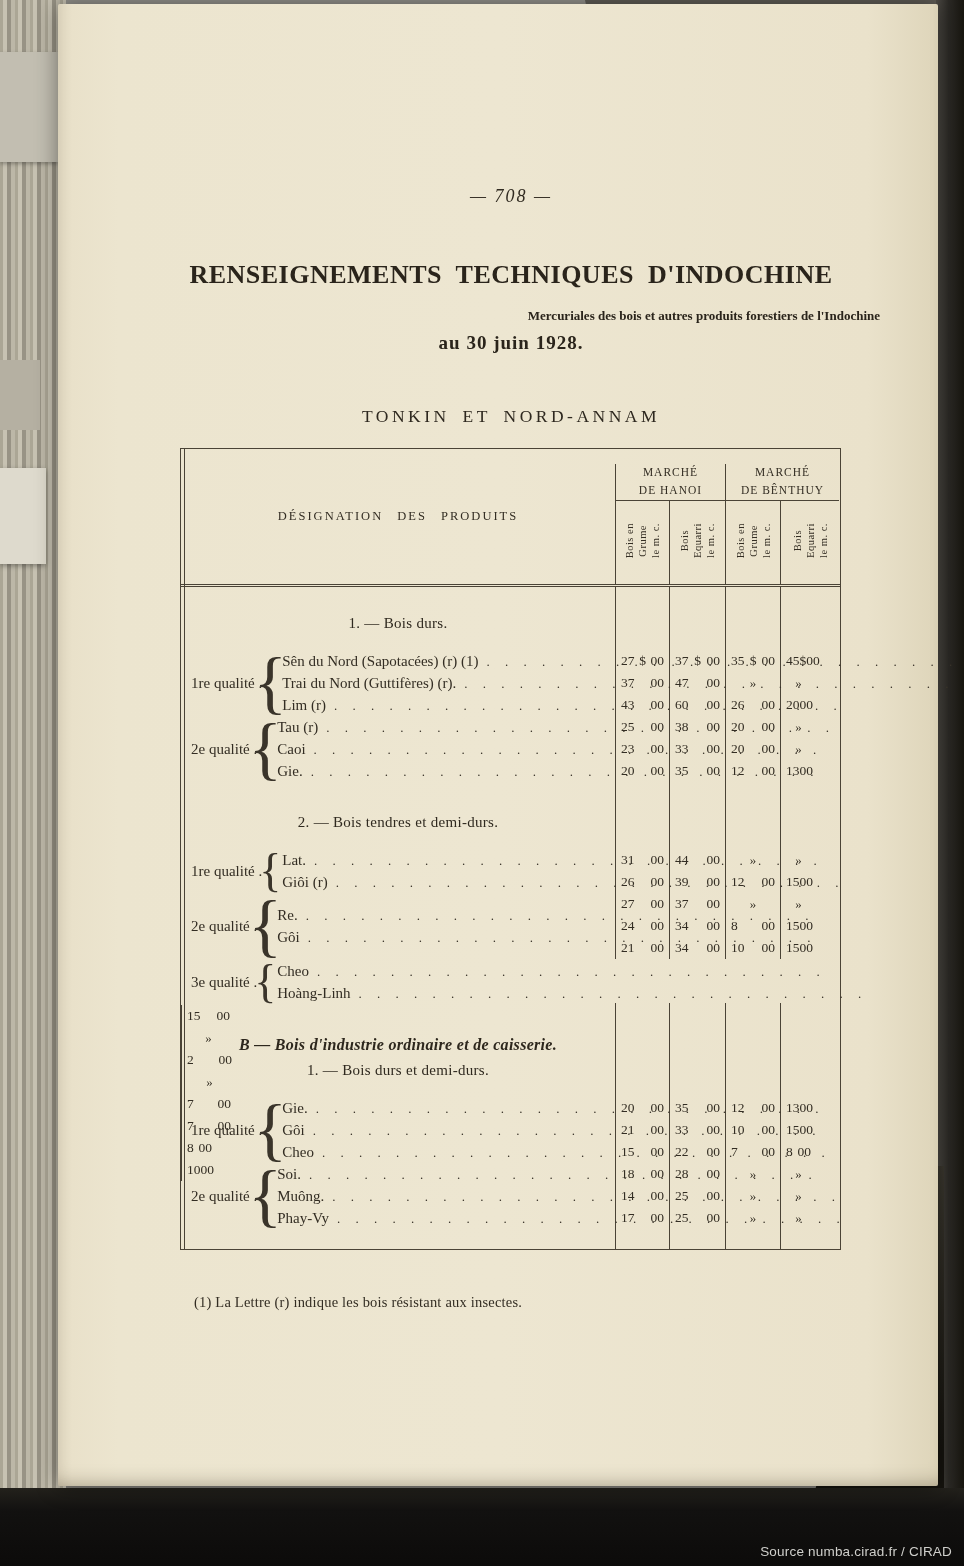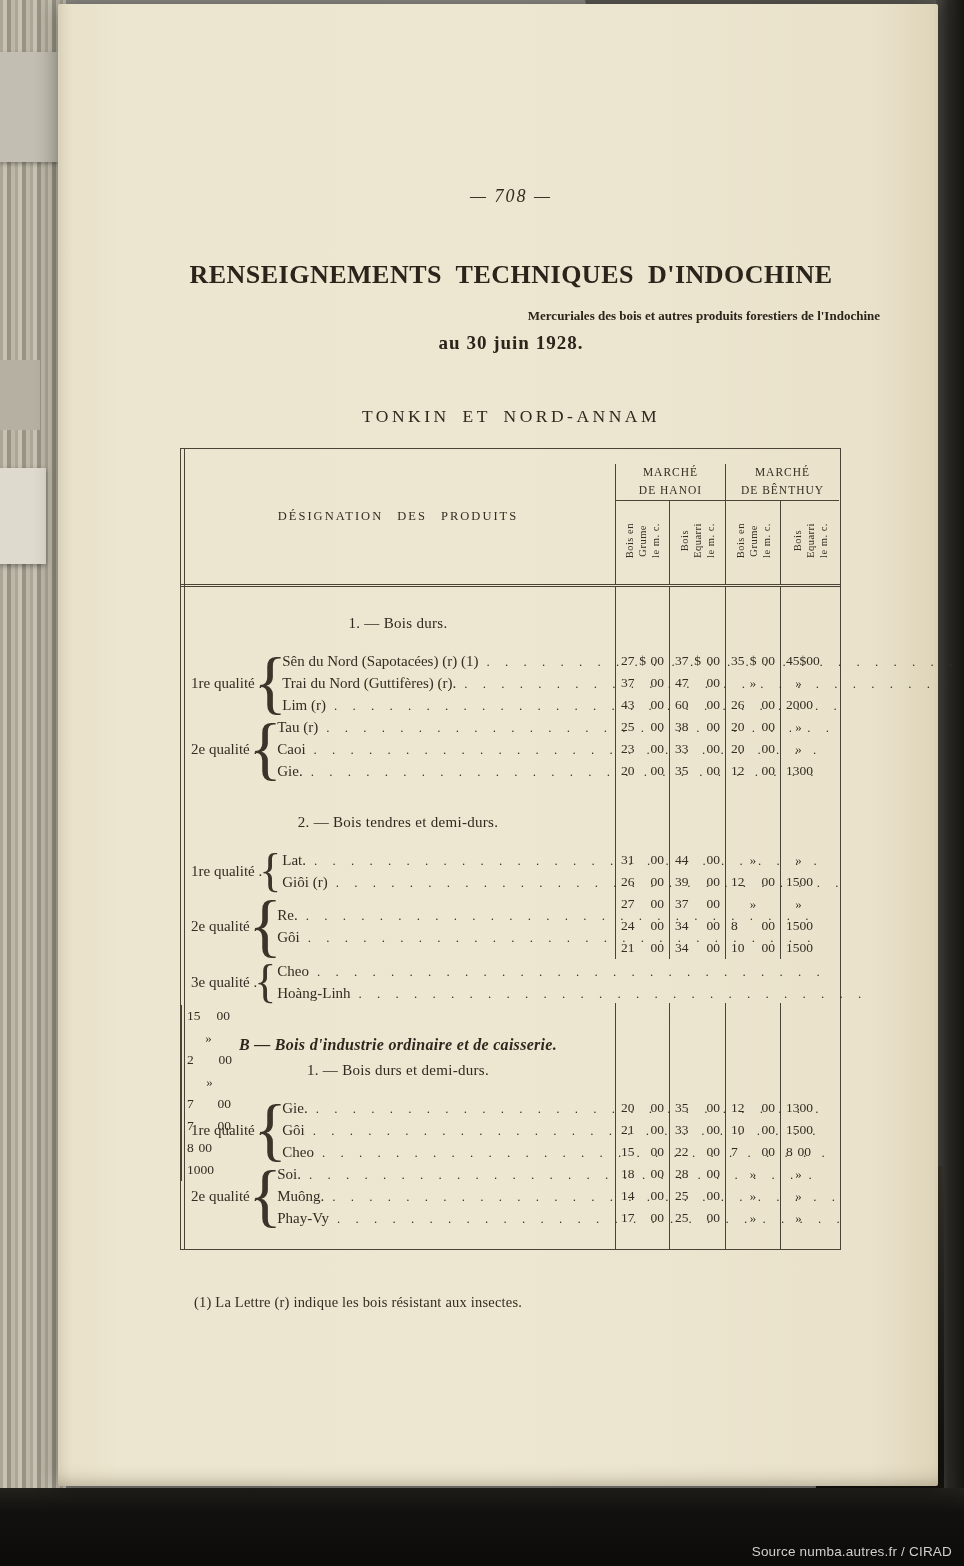--- a/index.html
+++ b/index.html
@@ -725,14 +725,14 @@
               <div class="vcol vc2"></div>
               <div class="vcol vc3"></div>
             </div>
           </div>
       </div>
 
       <div class="footnote">(1) La Lettre (r) indique les bois résistant aux insectes.</div>
     </div>
   </div>
 
-  <div class="source-bar">Source numba.autres.fr / CIRAD</div>
+  <div class="source-bar">Source numba.cirad.fr / CIRAD</div>
 </div>
 
 </body></html>

